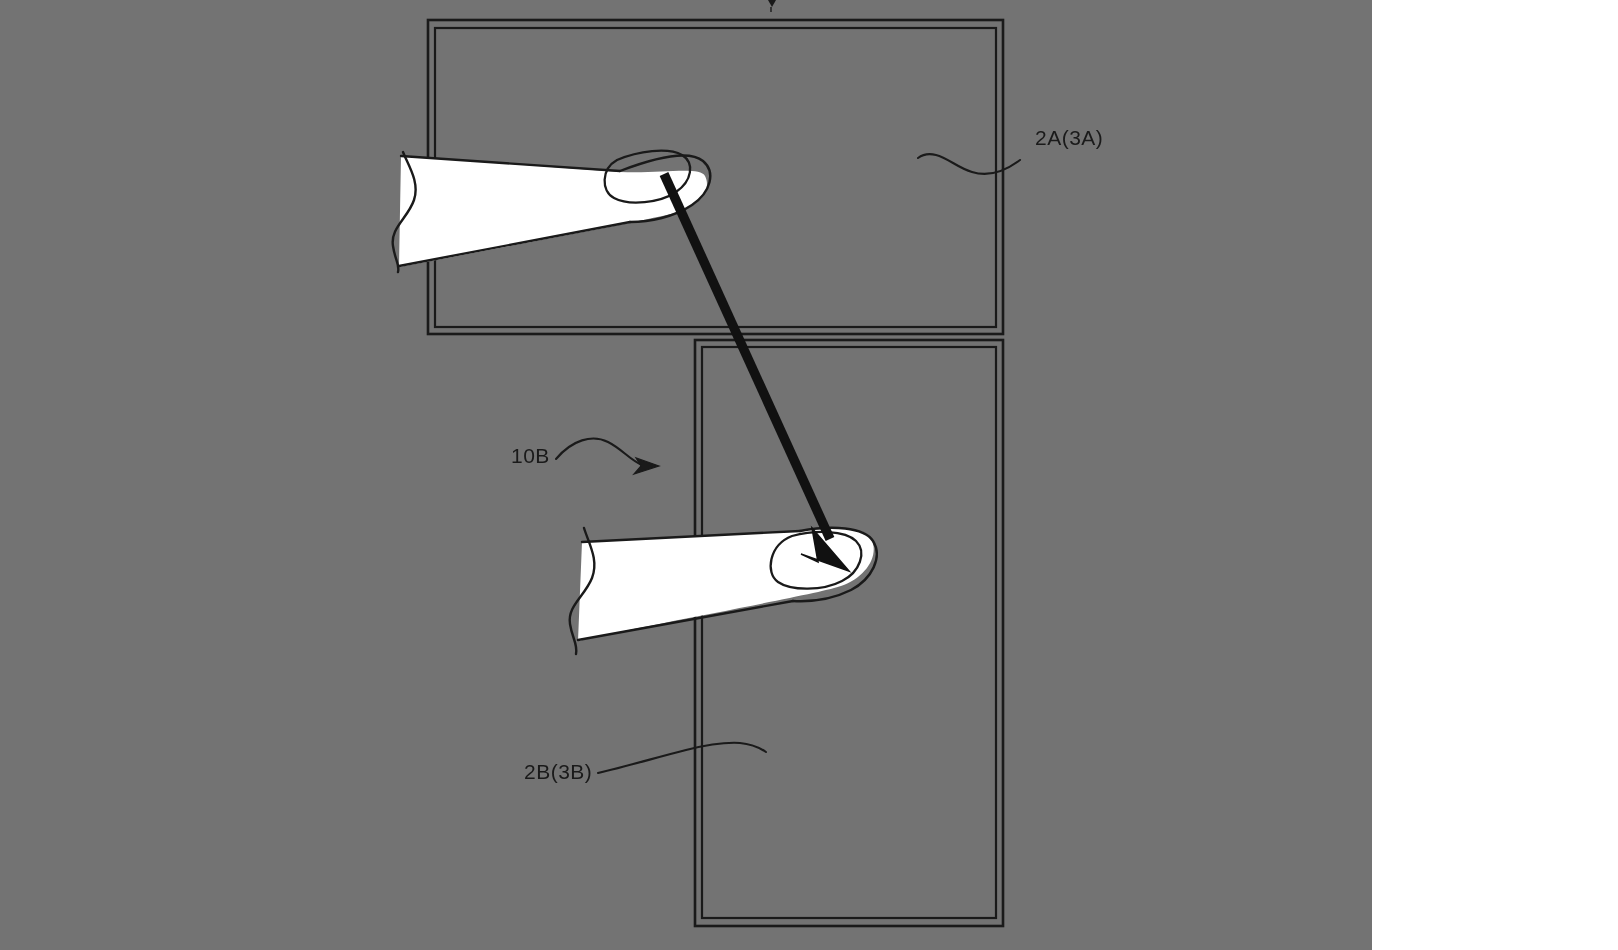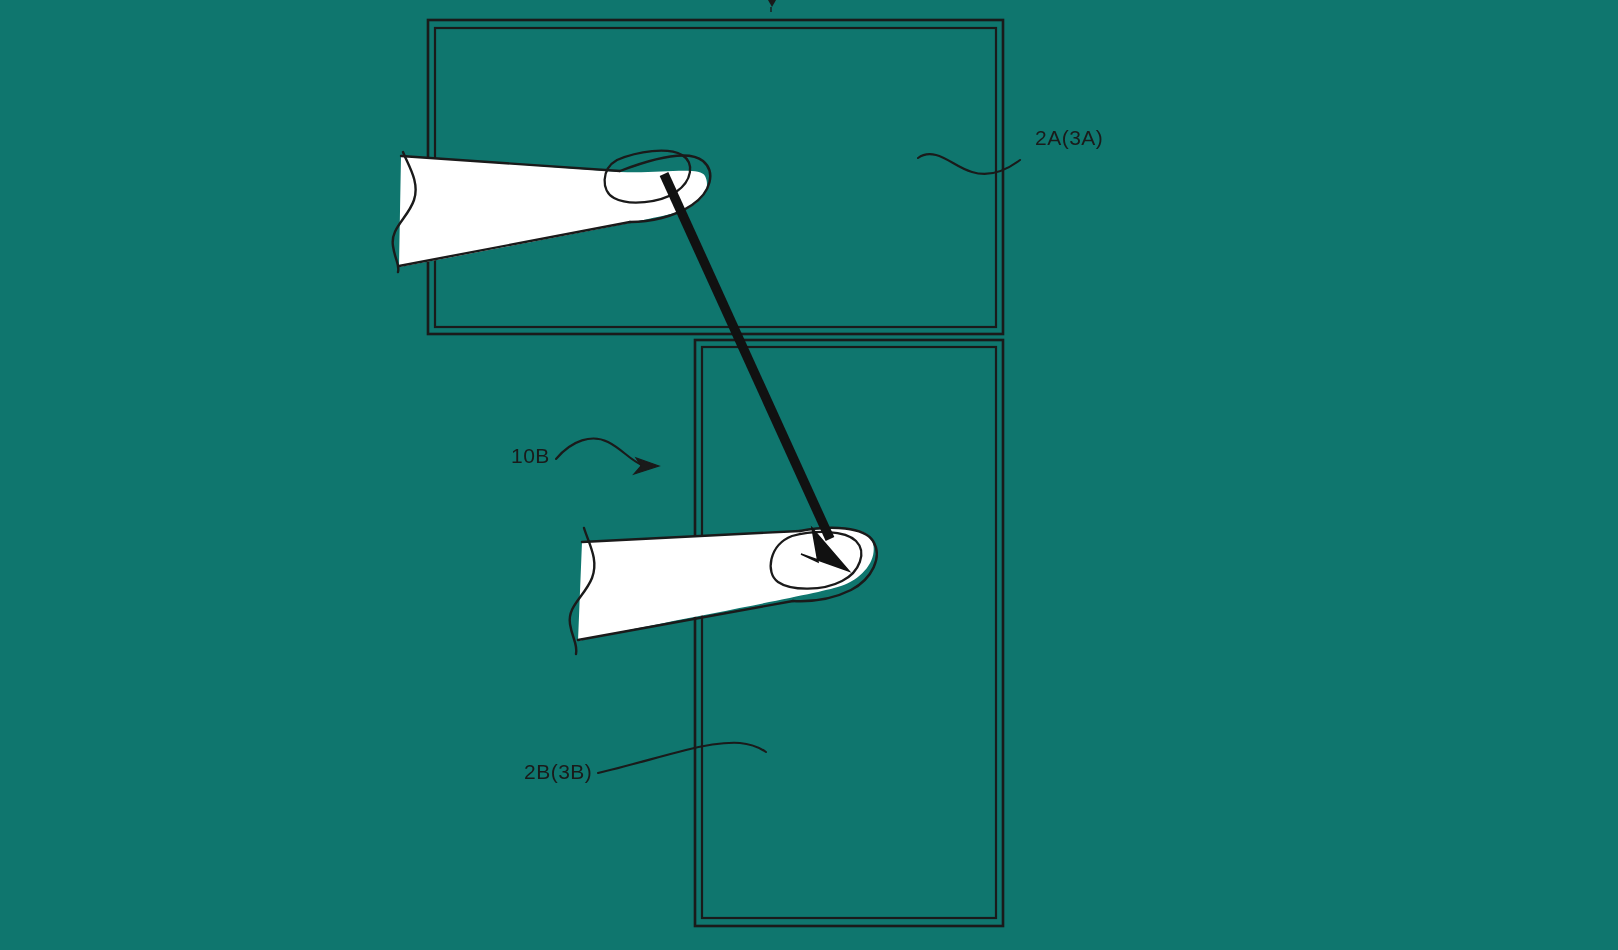--- a/index.html
+++ b/index.html
@@ -8,23 +8,23 @@
     background: #ffffff;
   }
   body {
     width: 1618px;
     height: 950px;
     overflow: hidden;
     font-family: "Liberation Sans", sans-serif;
   }
   #figure-root {
     position: relative;
-    width: 1618px;
+    width: 1372px;
     height: 950px;
-    background: #0f766e;
+    background: #737373;
   }
   #figure-svg {
     position: absolute;
     left: 0;
     top: 0;
     width: 1618px;
     height: 950px;
     display: block;
   }
   .ref-label {

